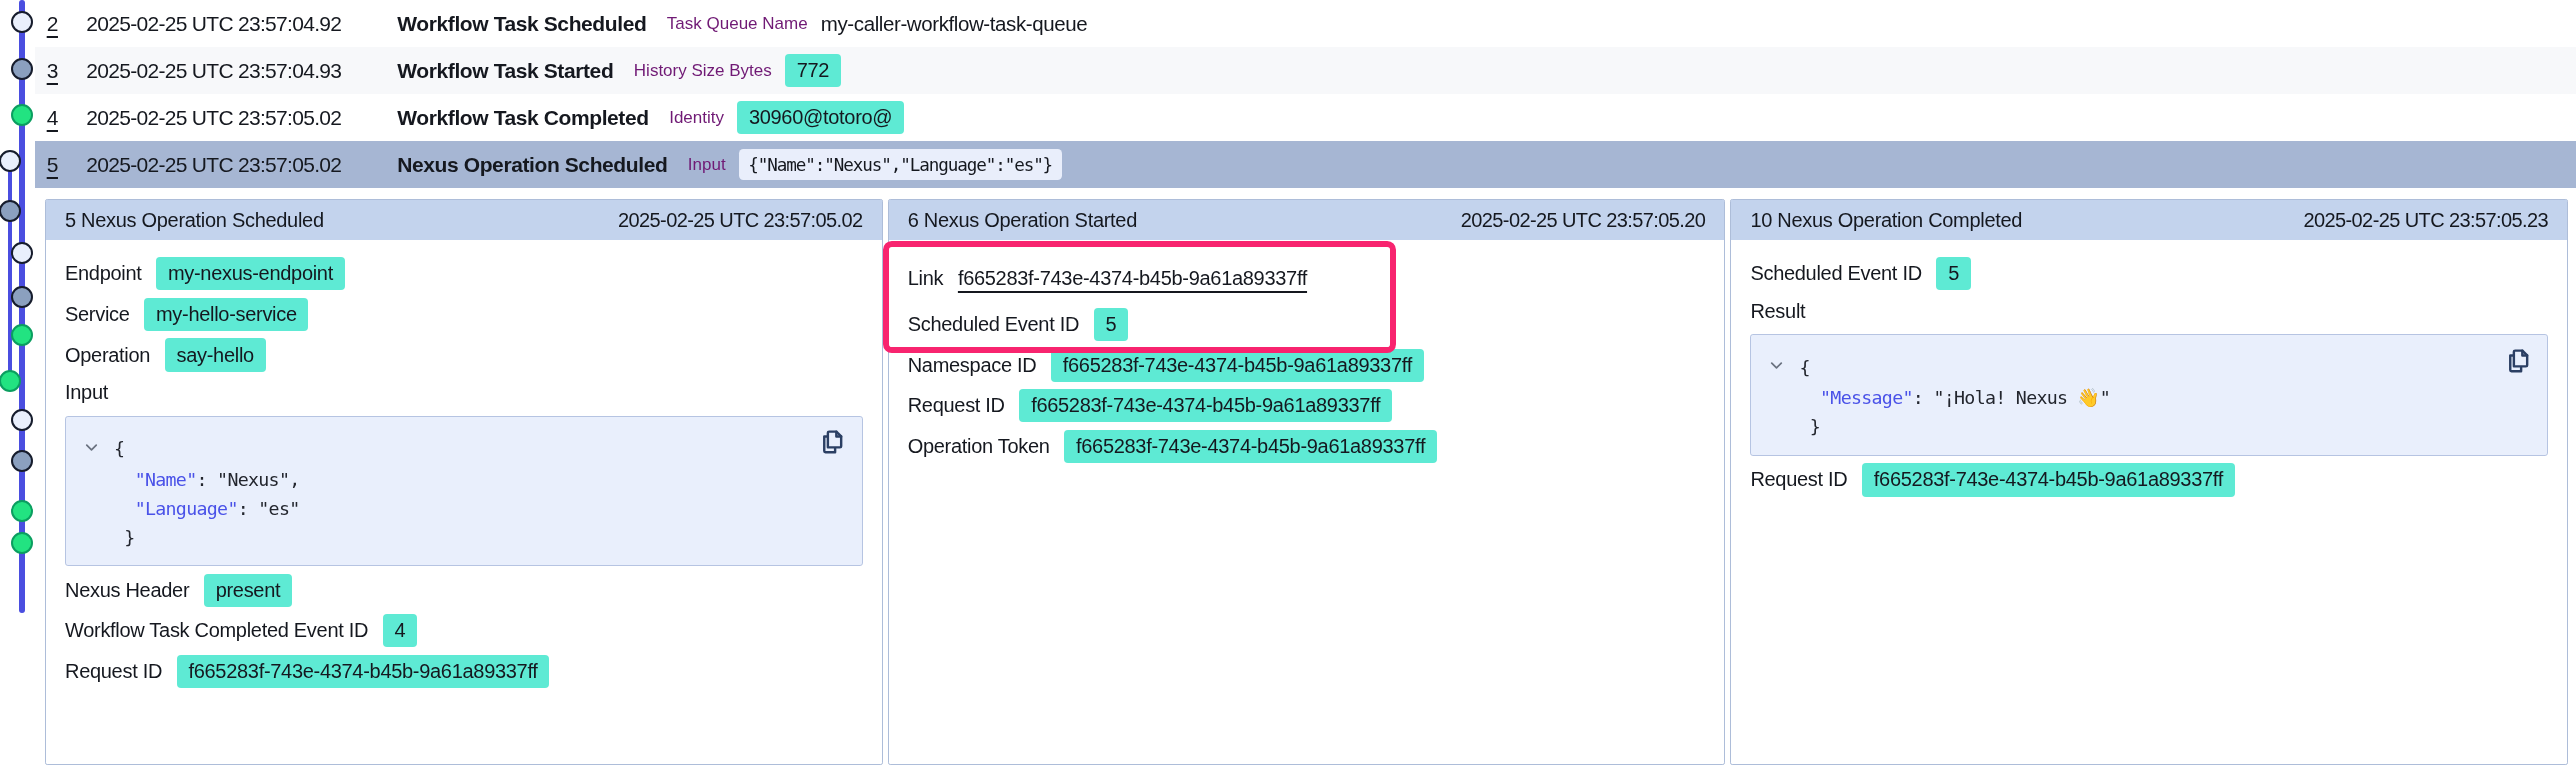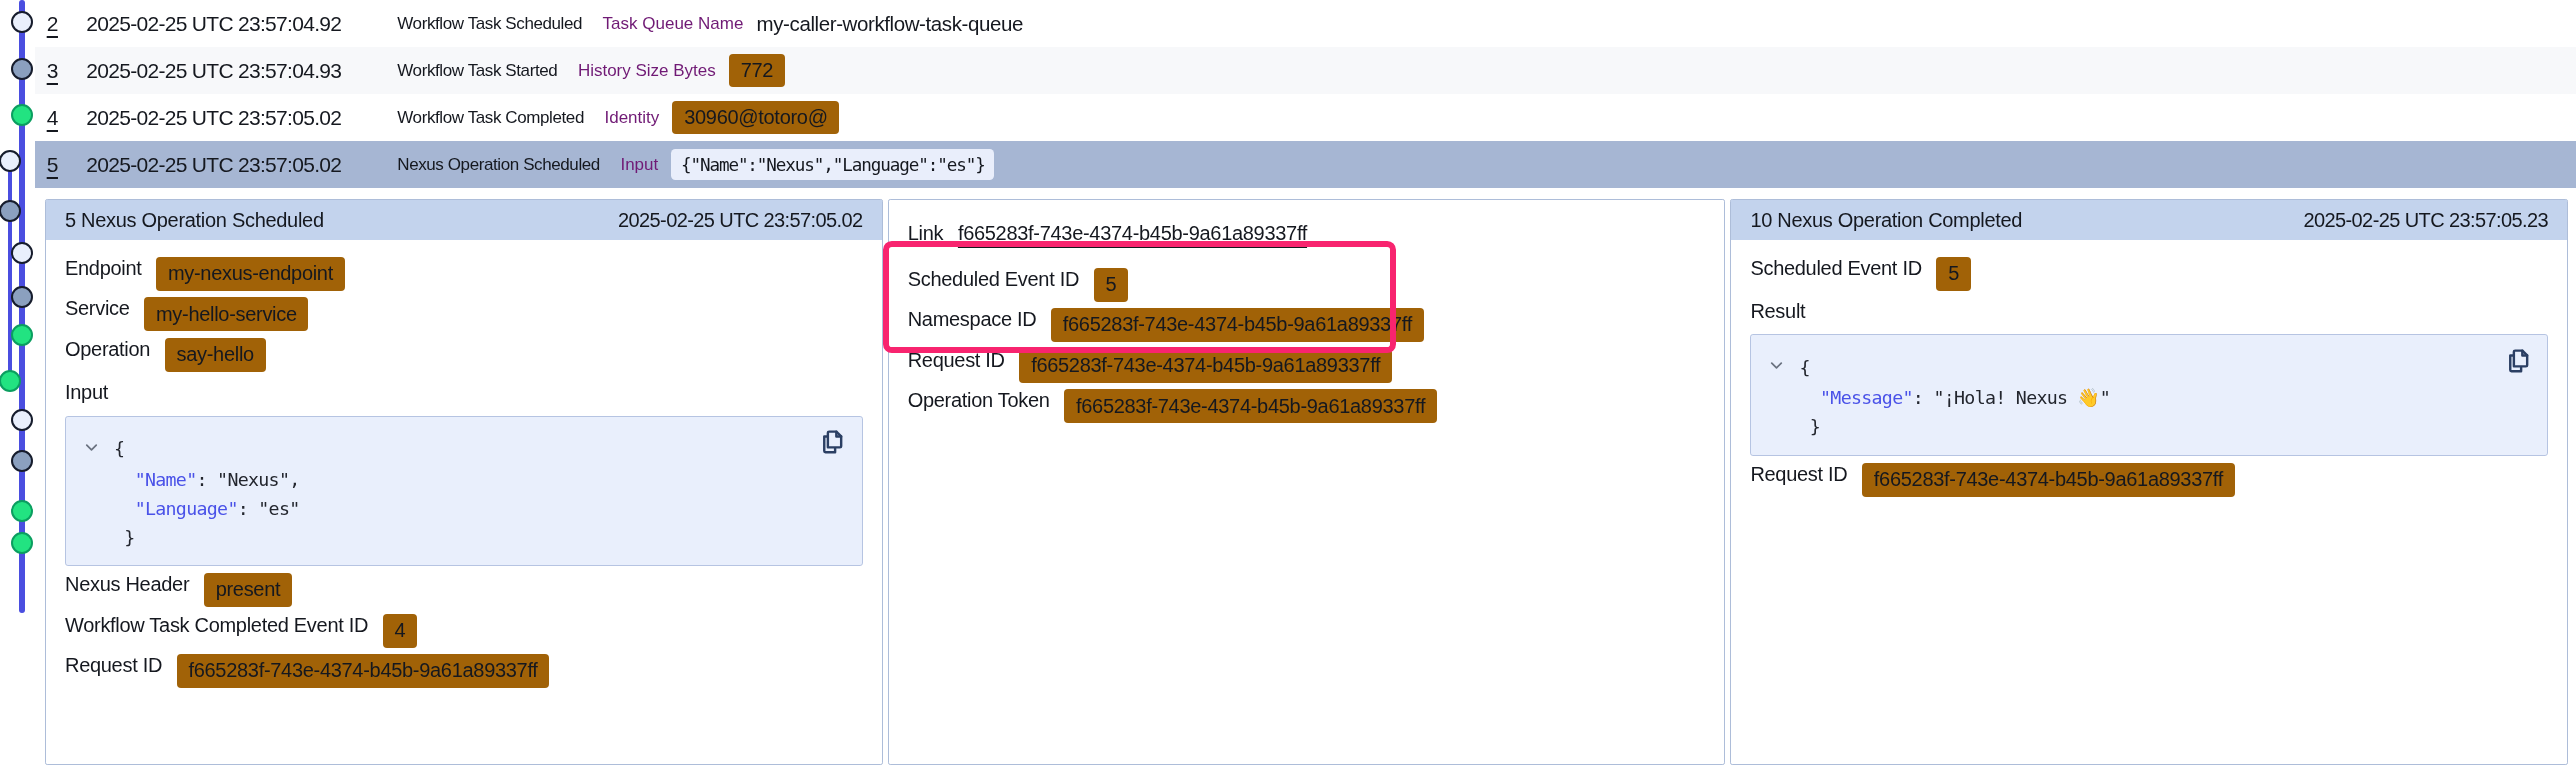--- a/index.html
+++ b/index.html
@@ -16,39 +16,39 @@
   .tl-dot.green{background:#22e381;border-color:#0b9e60}
 
   
   .event-rows{position:absolute;left:35px;top:0;right:0;z-index:1}
   .event-row{display:flex;align-items:center;height:47px;padding-left:11.7px}
   .event-row.alt{background:#f7f8fa}
   .event-row.selected{background:#a6b6d3}
   .ev-id{font-size:21px;color:#15181f;text-decoration:underline;text-underline-offset:5.1px;
          text-decoration-thickness:1.8px;min-width:22px;letter-spacing:-0.4px}
   .ev-time{font-size:21px;margin-left:17.6px;width:295px;letter-spacing:-0.7px;white-space:nowrap}
-  .ev-name{font-size:17px;font-weight:400;letter-spacing:-0.4px;margin-left:16px;white-space:nowrap}
+  .ev-name{font-size:21px;font-weight:700;letter-spacing:-0.4px;margin-left:16px;white-space:nowrap}
   .ev-field{font-size:17px;margin-left:20.5px;color:#701a75;white-space:nowrap}
   .ev-value{margin-left:13.2px;white-space:nowrap}
   .ev-value.link{font-size:20.5px;color:#15181f;text-underline-offset:5.1px;
                  text-decoration-thickness:1.8px;letter-spacing:-0.4px}
-  .badge{background:#a16207;border-radius:4px;padding:5.1px 11.7px;font-size:20px;letter-spacing:-0.3px;
+  .badge{background:#5eead4;border-radius:4px;padding:5.1px 11.7px;font-size:20px;letter-spacing:-0.3px;
          color:#15181f;white-space:nowrap}
   .ev-value.mono{background:#e9eefb;border-radius:4.4px;padding:5.9px 9.5px;
                  font-family:"DejaVu Sans Mono",monospace;font-size:17.6px;letter-spacing:-1.1px}
 
   
   .panels{position:absolute;left:45px;top:199px;width:2523px;height:566px;display:flex;gap:5.1px;z-index:2}
   .panel{flex:1;box-sizing:border-box;border:1.5px solid #adbdd9;border-radius:2.2px;background:#fff;
          display:flex;flex-direction:column;min-width:0}
   .panel-header{flex:none;height:40px;background:#c3d3ed;display:flex;align-items:center;
                 justify-content:space-between;padding:0 19px;font-size:20px;letter-spacing:-0.3px}
   .panel-time{letter-spacing:-0.6px;white-space:nowrap}
   .panel-body{padding:10.3px 19px 0 19px;overflow:hidden}
-  .p-row{display:flex;gap:14.7px;margin:6.6px 0;min-height:34px;font-size:20px}
+  .p-row{display:flex;align-items:center;gap:14.7px;margin:6.6px 0;min-height:34px;font-size:20px}
   .p-row.spaced{margin:11.7px 0}
   .p-row.col{display:block;margin:8.8px 0 7.3px}
   .p-label{letter-spacing:-0.3px;white-space:nowrap}
   .p-link{color:#15181f;text-decoration:underline;text-underline-offset:5.9px;
           text-decoration-thickness:1.8px;letter-spacing:-0.3px;white-space:nowrap}
 
   .codeblock{position:relative;background:#e9effc;border:1.5px solid #b6c4e2;border-radius:2.9px;
              margin-top:11.7px;padding:17.6px 17.6px 13.2px 16px;font-family:"DejaVu Sans Mono",monospace;
              font-size:18.3px;line-height:29px;color:#23262e}
   .code-line{white-space:pre;letter-spacing:-0.7px}
@@ -151,20 +151,24 @@
             <span class="p-label">Workflow Task Completed Event ID</span>
             <span class="badge">4</span>
           </div>
           <div class="p-row">
             <span class="p-label">Request ID</span>
             <span class="badge">f665283f-743e-4374-b45b-9a61a89337ff</span>
           </div>
         </div>
   </section>
       <section class="panel">
+    <header class="panel-header">
+      <span class="panel-title">6 Nexus Operation Started</span>
+      <span class="panel-time">2025-02-25 UTC 23:57:05.20</span>
+    </header>
     <div class="panel-body">
           <div class="p-row spaced">
             <span class="p-label">Link</span>
             <a class="p-link">f665283f-743e-4374-b45b-9a61a89337ff</a>
           </div>
           <div class="p-row">
             <span class="p-label">Scheduled Event ID</span>
             <span class="badge">5</span>
           </div>
           <div class="p-row">

